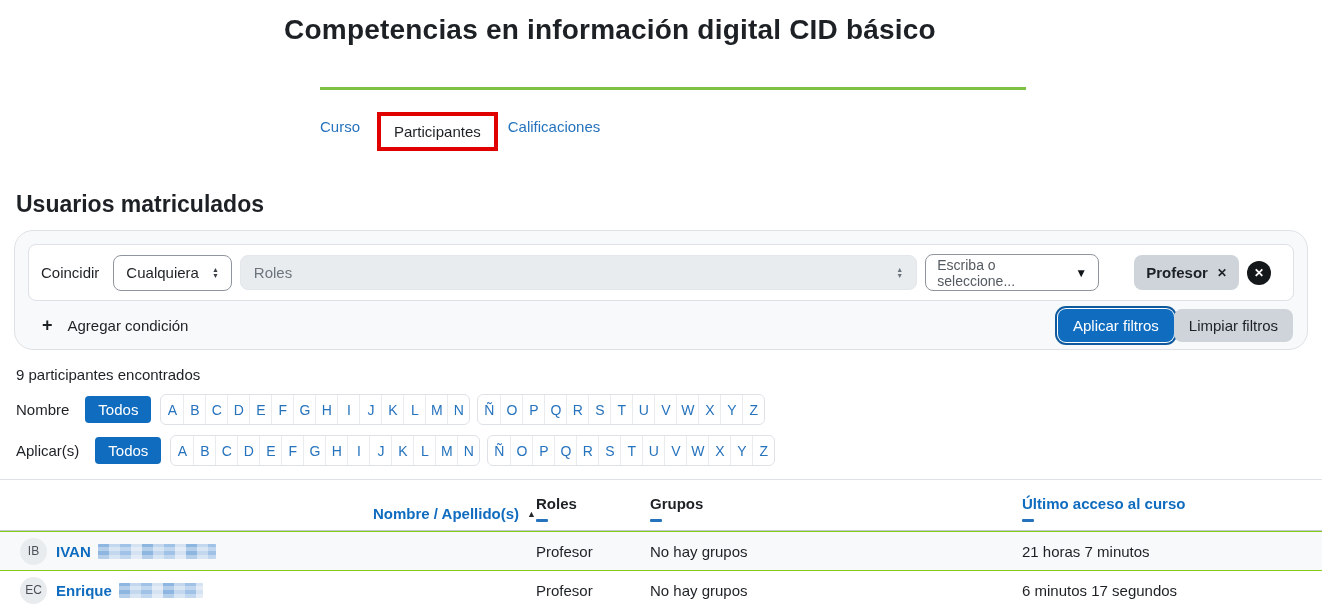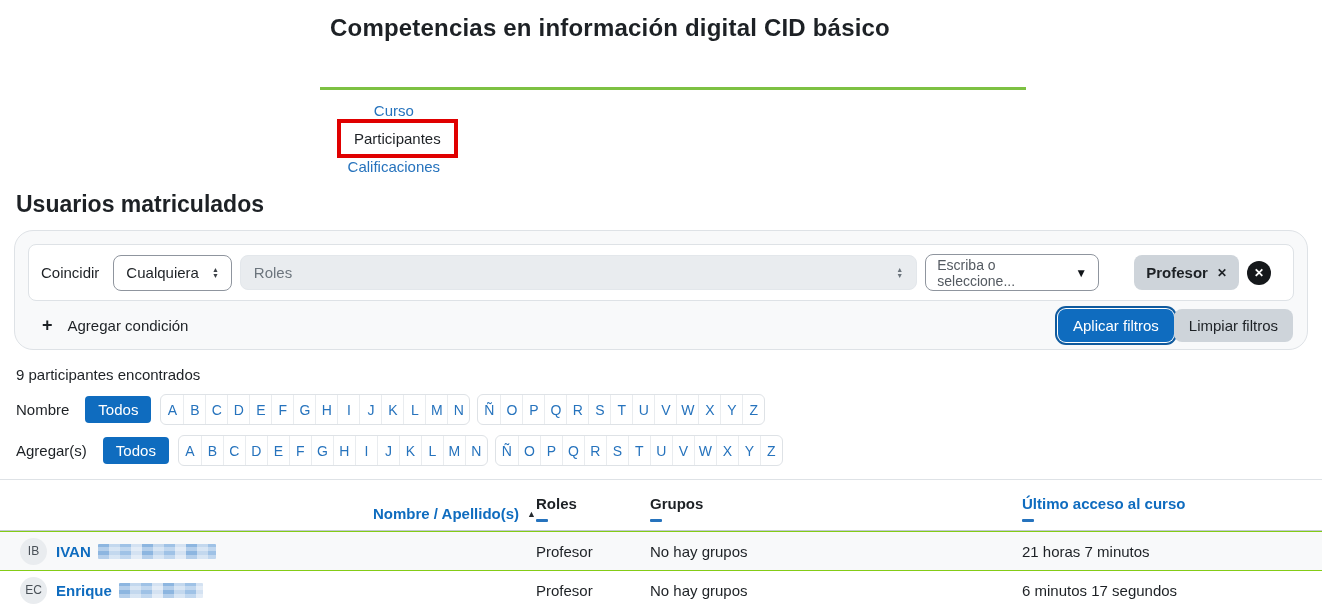--- a/index.html
+++ b/index.html
@@ -5,25 +5,25 @@
   * { margin:0; padding:0; box-sizing:border-box; }
   html,body { width:1322px; height:609px; }
   body {
     position:relative; overflow:hidden; background:#fff;
     font-family:"Liberation Sans", sans-serif; color:#1d2125;
   }
   i { font-style:normal; }
 
   
   .page-title { position:absolute; top:14px; left:0; width:1220px; text-align:center;
-    font-size:24px; font-weight:bold; letter-spacing:.2px; }
+    font-size:28px; font-weight:bold; letter-spacing:.2px; }
   .green-line { position:absolute; top:87px; left:320px; width:706px; height:3px; background:#7dc142; }
-  .tabs { position:absolute; top:102px; left:320px; display:flex; align-items:center; font-size:15px;flex-direction:column; }
+  .tabs { position:absolute; top:102px; left:320px; display:flex; align-items:center; font-size:15px; }
   .tab-link { color:#2673bd; cursor:pointer; }
-  .highlight-box { border:4px solid #e00000; padding:7px 13px; margin:0 10px 0 17px; }
+  .highlight-box { border:4px solid #e00000; padding:7px 13px; margin:10px 10px 0 17px; }
   .tab-current { color:#1d2125; }
 
   
   .section-title { position:absolute; top:191px; left:16px; font-size:23px; font-weight:bold; }
 
   
   .filter-box { position:absolute; top:230px; left:14px; width:1294px; height:120px;
     background:#f8f9fa; border:1px solid #dee2e6; border-radius:19px; }
   .filter-row { margin:13px 13px 0; height:57px; background:#fff; border:1px solid #dee2e6;
     border-radius:8px; display:flex; align-items:center; padding:0 12px; gap:8px; }
@@ -187,21 +187,21 @@
       <span class="letter">U</span>
       <span class="letter">V</span>
       <span class="letter">W</span>
       <span class="letter">X</span>
       <span class="letter">Y</span>
       <span class="letter">Z</span>
     </span>
 </div>
 
 <div class="initials-row" id="row-apellido">
-  <span class="initials-label">Agregar(s)</span>
+  <span class="initials-label">Aplicar(s)</span>
   <button class="btn-todos">Todos</button>
   <span class="letter-group">
       <span class="letter">A</span>
       <span class="letter">B</span>
       <span class="letter">C</span>
       <span class="letter">D</span>
       <span class="letter">E</span>
       <span class="letter">F</span>
       <span class="letter">G</span>
       <span class="letter">H</span>

